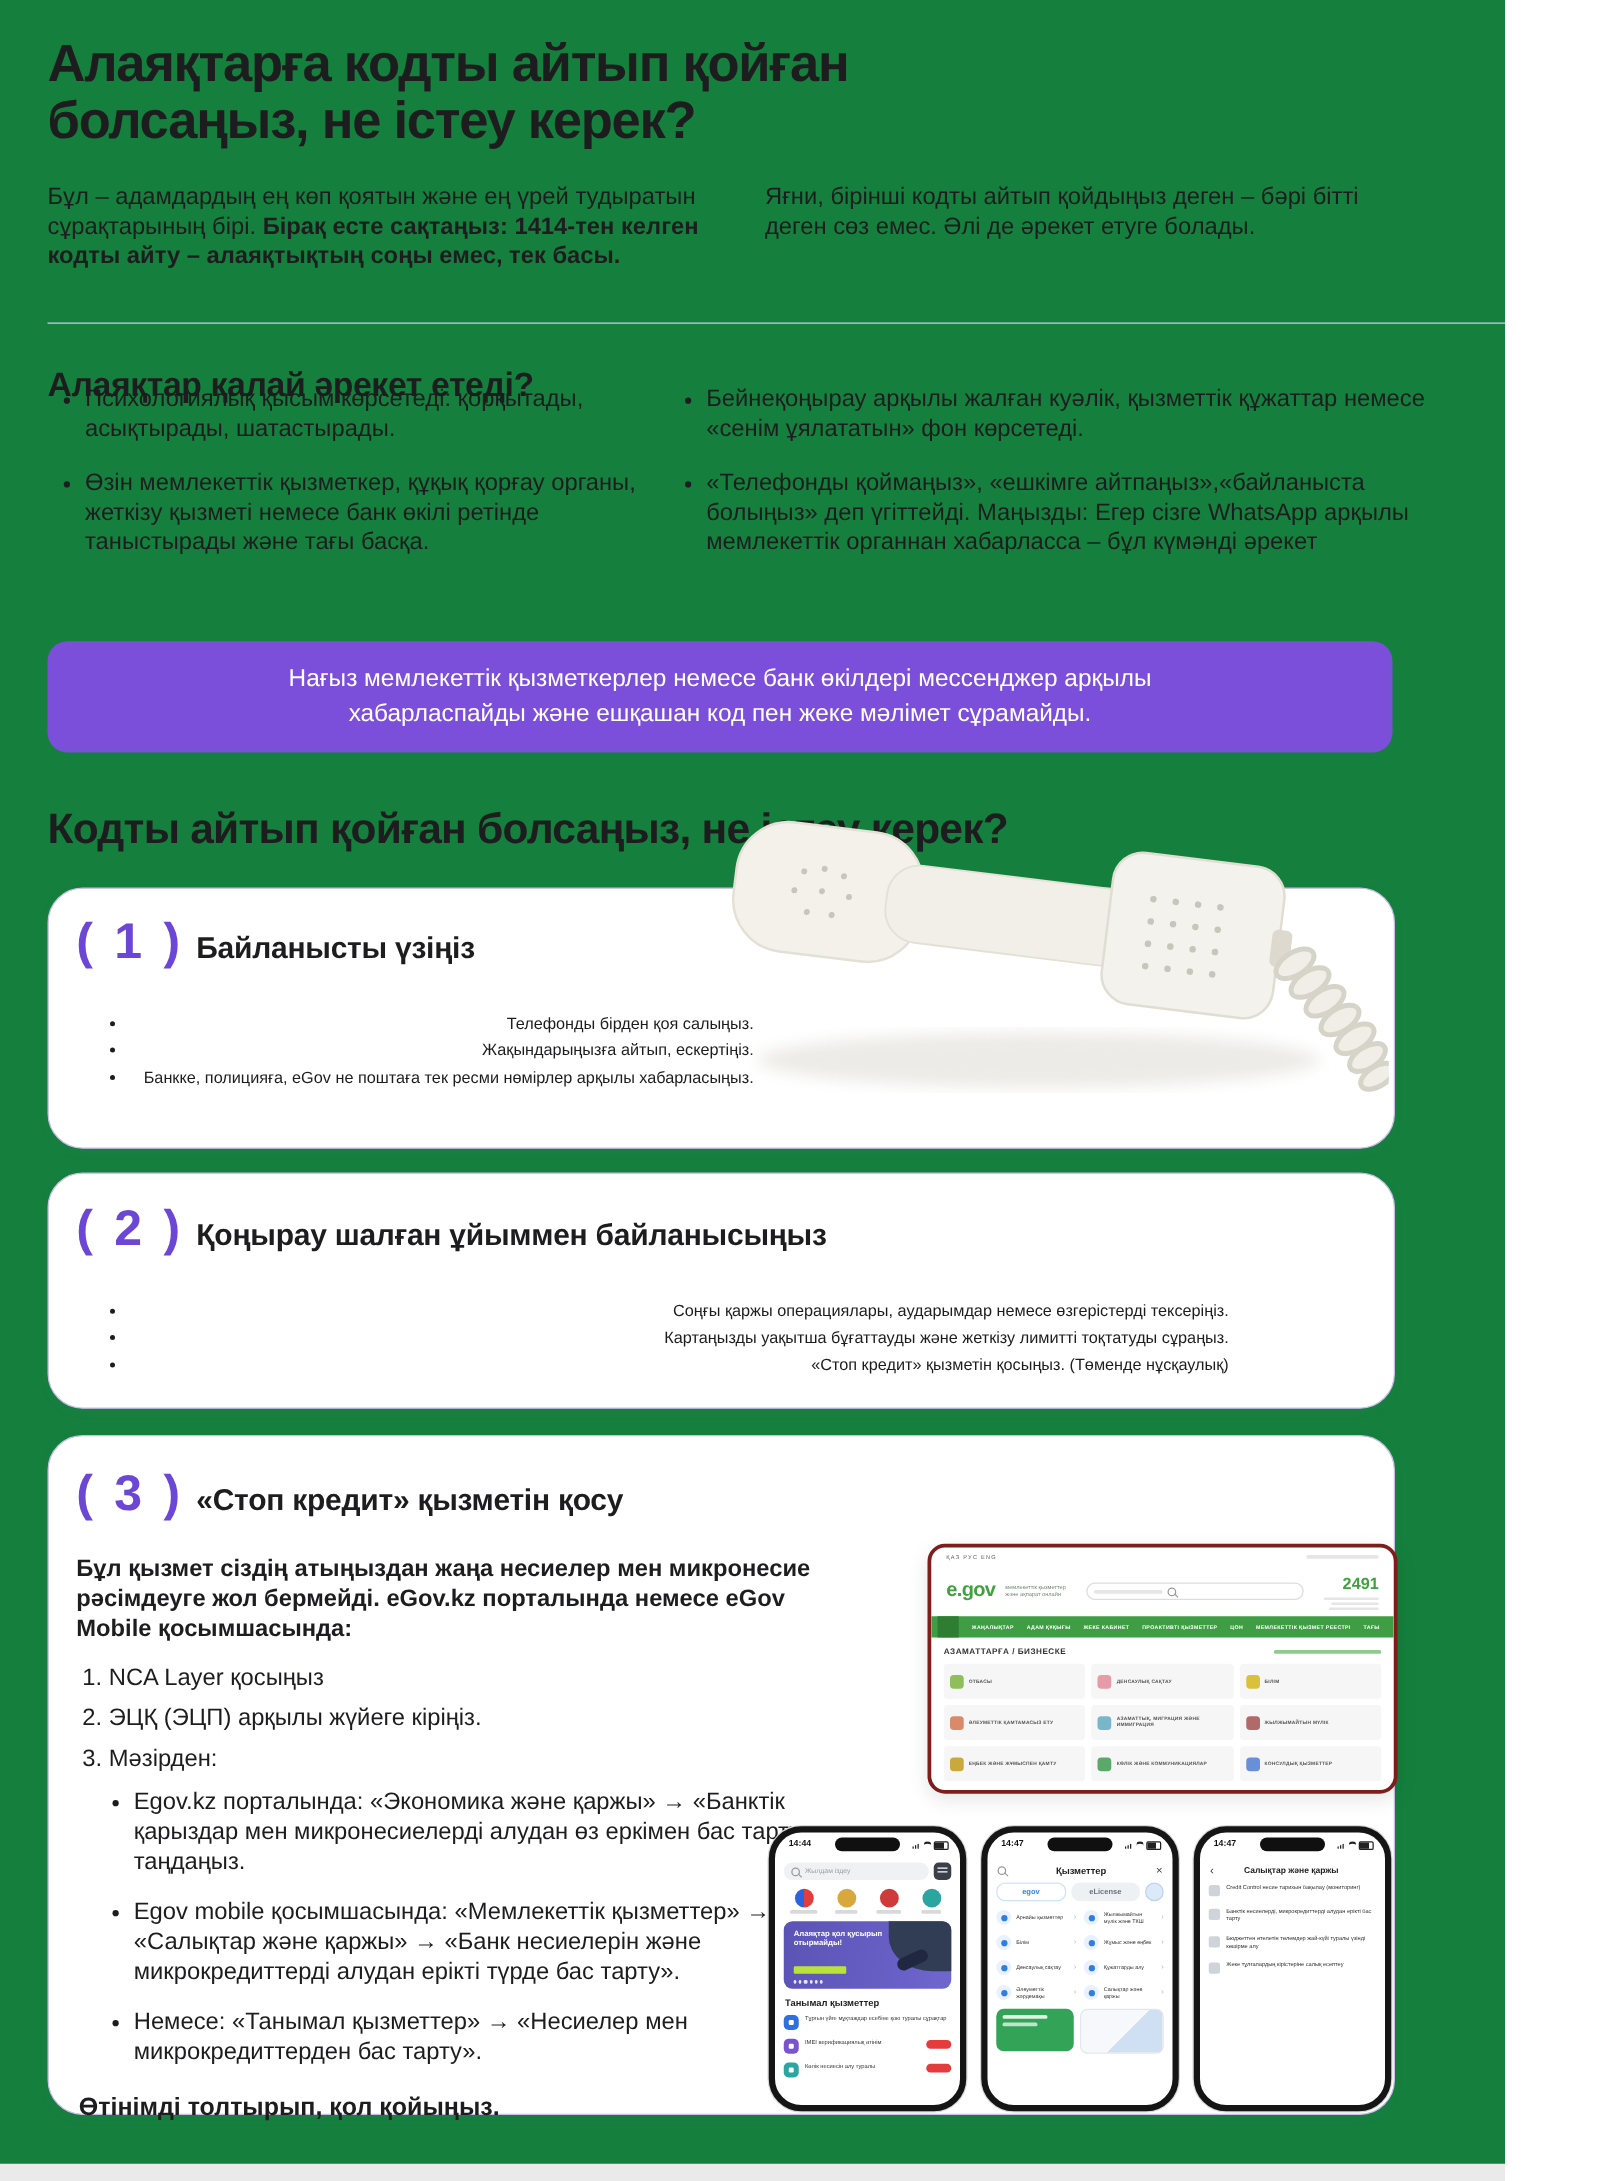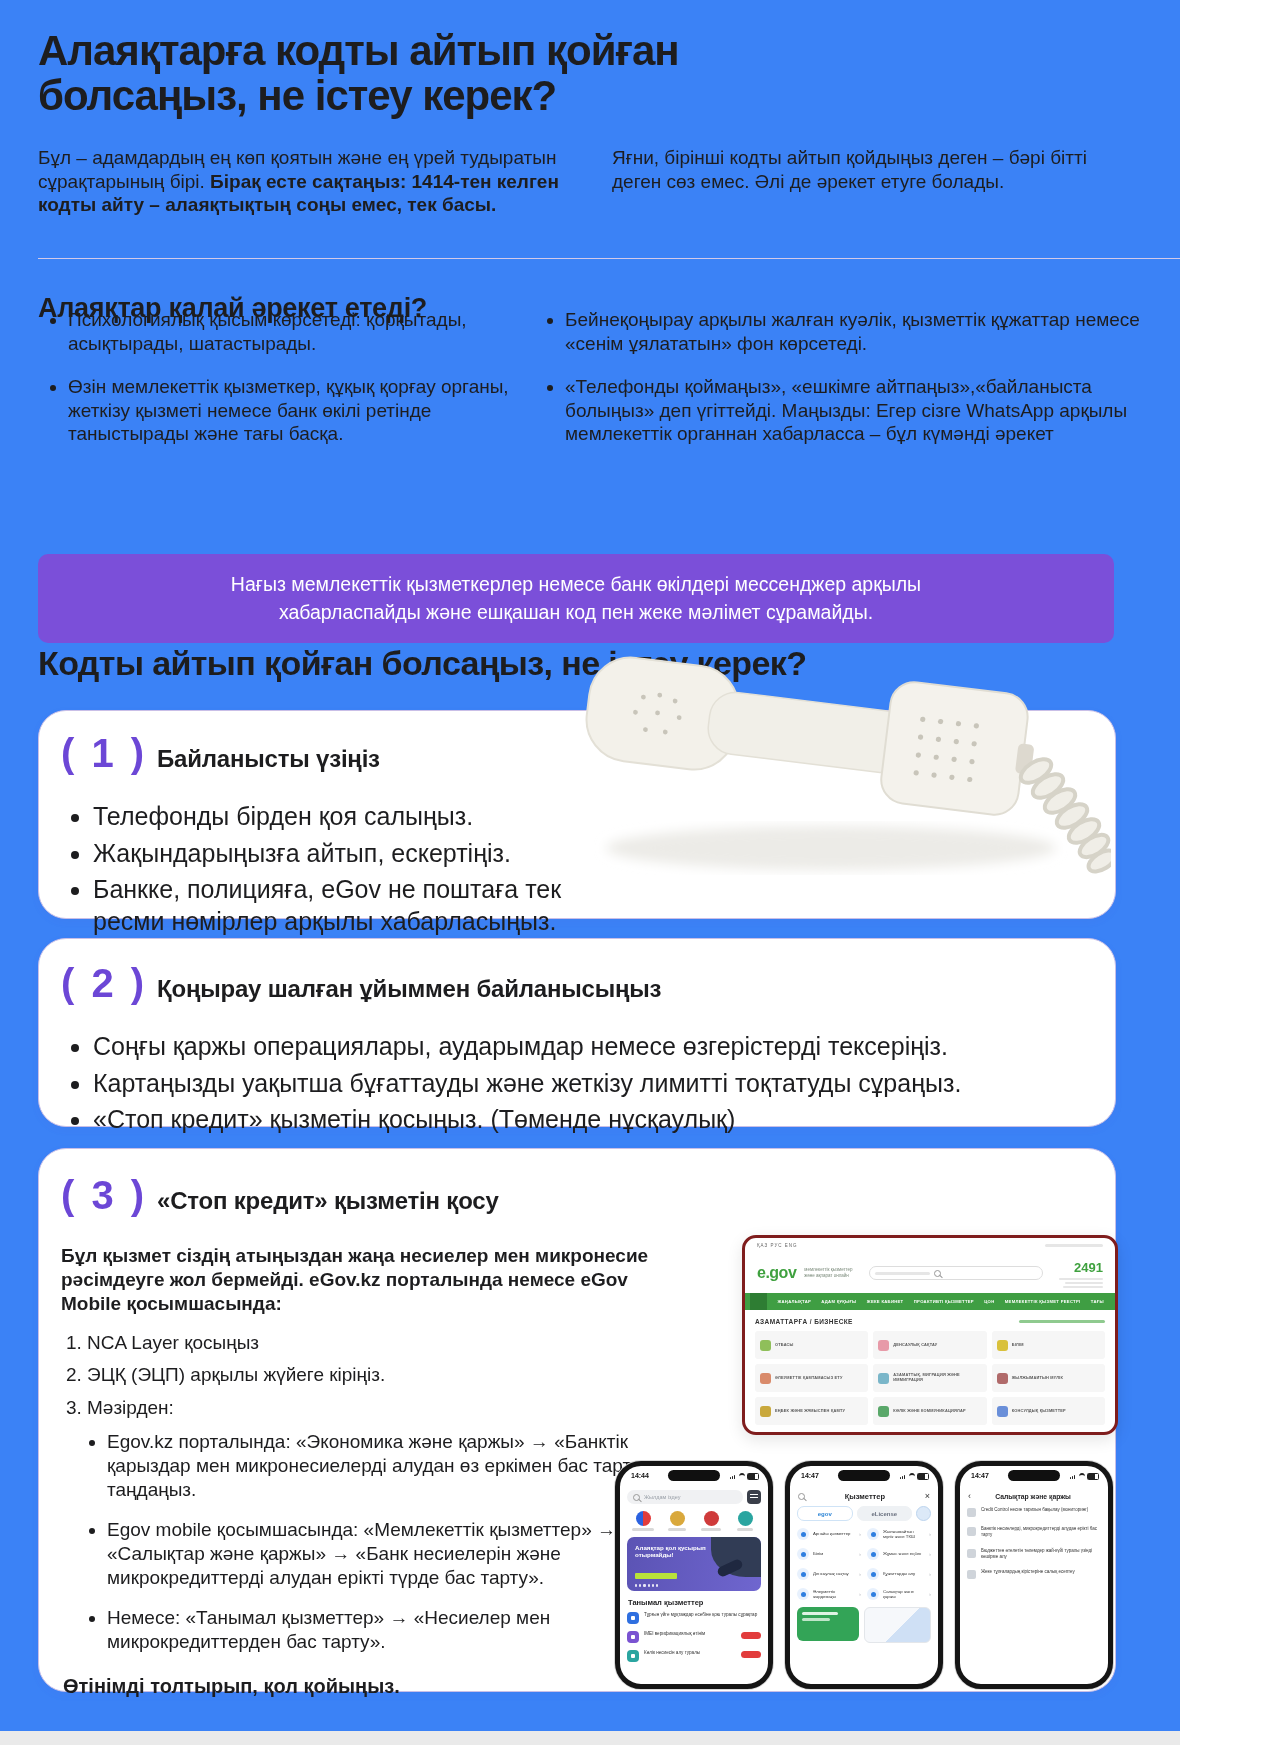--- a/index.html
+++ b/index.html
@@ -1,38 +1,38 @@
 <!DOCTYPE html>
 <html><head>
 <meta charset="utf-8">
 <style>
   html,body{margin:0;padding:0;background:#fff;}
-  .page{position:relative;width:1180px;height:1745px;background:#3b82f6;
-        font-family:"Liberation Sans",sans-serif;color:#1d1d1f;overflow:hidden;}
+  .page{position:relative;width:1180px;height:1745px;background:#15803d;
+        font-family:"Liberation Sans",sans-serif;color:#1d1d1f;overflow:hidden;padding-left:24px;}
   .abs{position:absolute;}
 
   
   .title{font-size:42px;font-weight:700;line-height:1.08;letter-spacing:-1px;margin:0;}
   .intro{font-size:19px;line-height:1.24;margin:0;}
   .intro b{font-weight:700;}
   .divider{height:1px;background:#d2cae9;}
   .h-how{font-size:27px;font-weight:700;letter-spacing:-.3px;margin:0;}
   ul.blist{margin:0;padding-left:20px;font-size:19px;line-height:1.24;}
   ul.blist li{margin-bottom:20px;}
   .banner{background:#7b4fd9;border-radius:16px;color:#fff;display:flex;align-items:center;
           justify-content:center;text-align:center;font-size:19.5px;line-height:1.42;
           padding:0 130px;box-sizing:border-box;}
   .h-steps{font-size:34px;font-weight:700;letter-spacing:-.6px;margin:0;}
 
   
   .card{position:absolute;background:#fff;border:1.5px solid #c9bfe7;border-radius:28px;
         box-shadow:0 3px 8px rgba(110,90,180,.06);}
   .stepnum{color:#6c47d6;font-size:40px;font-weight:600;letter-spacing:3px;line-height:1;}
   .steptitle{font-size:24px;font-weight:700;letter-spacing:-.2px;}
-  ul.cardlist{margin:2px;padding-left:22px;font-size:25px;line-height:1.26;}
+  ul.cardlist{margin:12px;padding-left:22px;font-size:13px;line-height:1.26;text-align:right;}
   ul.cardlist li{margin-bottom:5px;}
   .s3-intro{font-size:19px;font-weight:700;line-height:1.27;margin:0 0 14px 0;}
   ol.numlist{margin:0 0 10px 0;padding-left:26px;font-size:19px;line-height:1.32;}
   ol.numlist li{margin-bottom:7px;}
   ul.sublist{margin:0 0 4px 28px;padding-left:18px;font-size:19px;line-height:1.27;}
   ul.sublist li{margin-bottom:16px;}
   .s3-closing{font-size:20px;font-weight:700;margin:20px 0 0 2px;}
 
   
   .bar{background:#d9d9d9;border-radius:2px;height:4px;}
@@ -150,21 +150,21 @@
 
   <ul class="blist abs" style="left:48px;top:308px;width:480px;">
     <li>Психологиялық қысым көрсетеді: қорқытады, асықтырады, шатастырады.</li>
     <li>Өзін мемлекеттік қызметкер, құқық қорғау органы, жеткізу қызметі немесе банк өкілі ретінде таныстырады және тағы басқа.</li>
   </ul>
   <ul class="blist abs" style="left:545px;top:308px;width:575px;">
     <li>Бейнеқоңырау арқылы жалған куәлік, қызметтік құжаттар немесе «сенім ұялататын» фон көрсетеді.</li>
     <li>«Телефонды қоймаңыз», «ешкімге айтпаңыз»,«байланыста болыңыз» деп үгіттейді. Маңызды: Егер сізге WhatsApp арқылы мемлекеттік органнан хабарласса – бұл күмәнді әрекет</li>
   </ul>
 
-  <div class="banner abs" style="left:38px;top:554px;width:1076px;height:89px;border-radius:10px;">
+  <div class="banner abs" style="left:38px;top:513px;width:1076px;height:89px;">
     <span>Нағыз мемлекеттік қызметкерлер немесе банк өкілдері мессенджер арқылы хабарласпайды және ешқашан код пен жеке мәлімет сұрамайды.</span>
   </div>
 
   <h2 class="h-steps abs" style="left:38px;top:644px;">Кодты айтып қойған болсаңыз, не істеу керек?</h2>
 
   <div class="card" style="left:38px;top:710px;width:1076px;height:207px;">
     <span class="stepnum abs" style="left:22px;top:22px;">( 1 )</span>
     <span class="steptitle abs" style="left:118px;top:34px;">Байланысты үзіңіз</span>
     <ul class="cardlist abs" style="left:30px;top:88px;width:500px;">
       <li>Телефонды бірден қоя салыңыз.</li>

